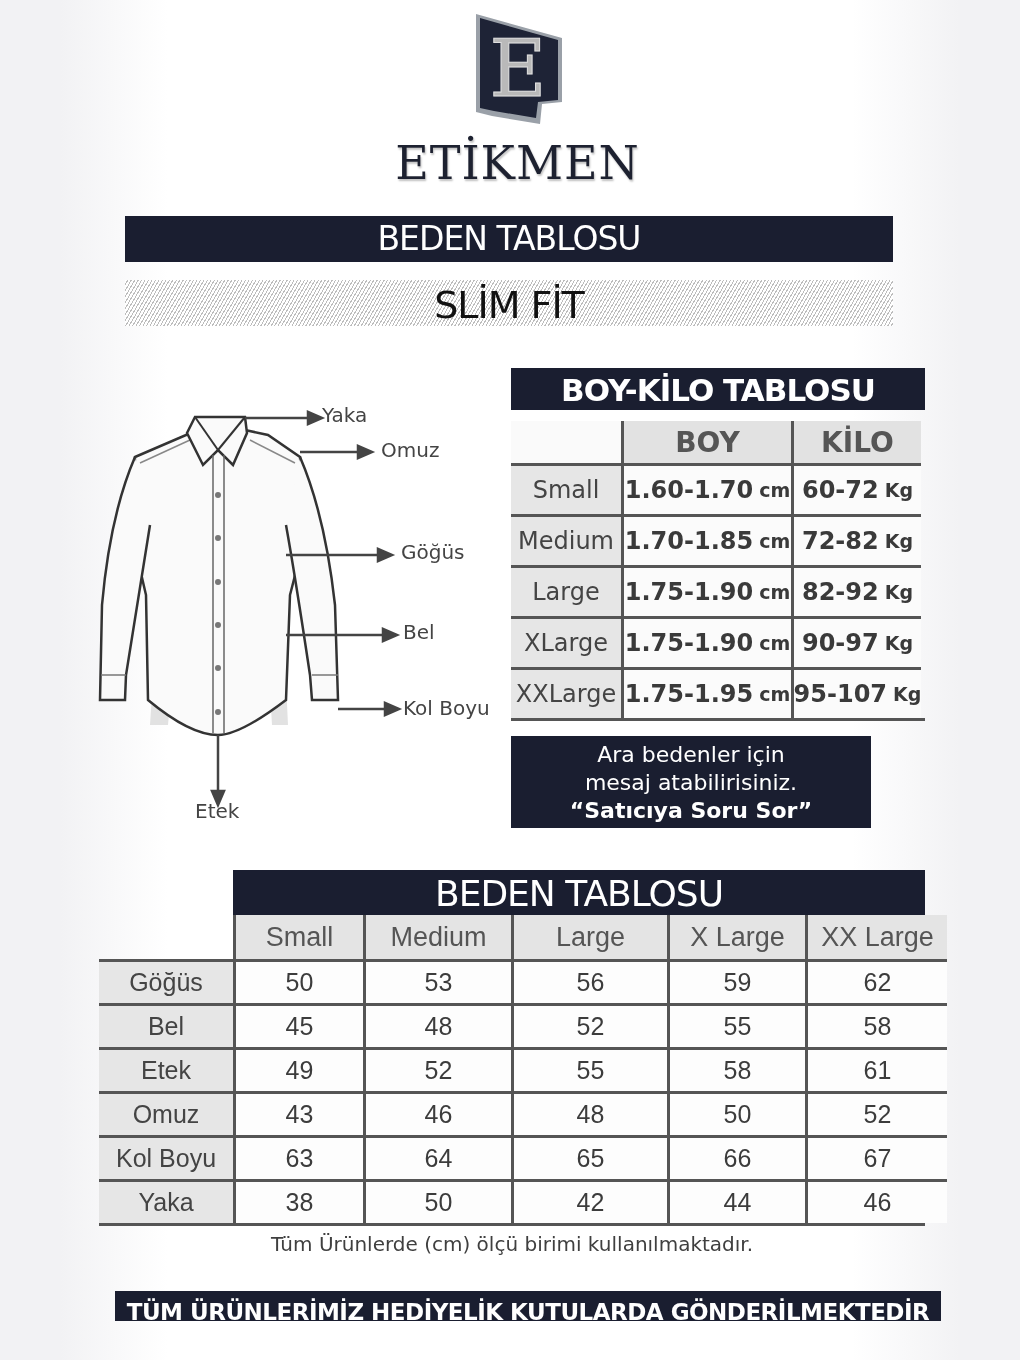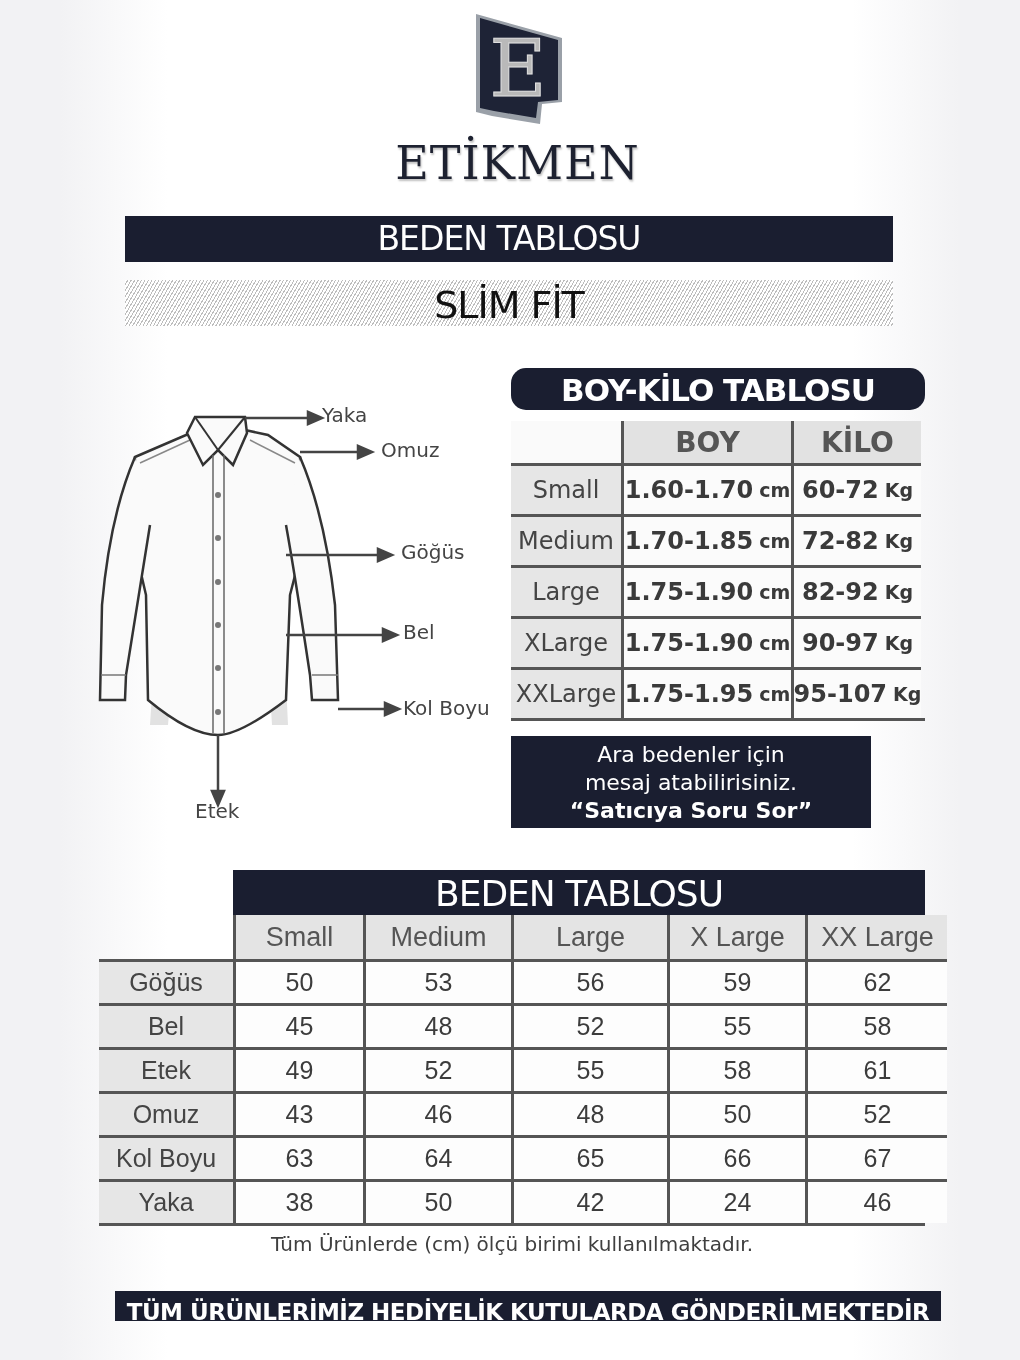--- a/index.html
+++ b/index.html
@@ -43,21 +43,21 @@
     text-align: center; font-size: 38px; line-height: 50px; color: #111; letter-spacing: -1px;
   }
 
   
   .diagram { left: 90px; top: 395px; width: 420px; height: 440px; }
   .diag-label { position: absolute; font-size: 20px; color: #444; }
 
   
   .bk-table { left: 511px; top: 368px; width: 414px; }
   .bk-title {
-    height: 42px; font-size: 31px; line-height: 44px; font-weight: bold; letter-spacing: -1px; border-radius: 15px;
+    height: 42px; font-size: 31px; line-height: 44px; font-weight: bold; letter-spacing: -1px;
   }
   .bk-grid {
     display: grid; grid-template-columns: 110px 170px 130px;
     border-bottom: 3px solid #555;
   }
   .bk-cell {
     height: 51px; display: flex; align-items: center; justify-content: center;
     border-top: 3px solid #555; border-left: 3px solid #555;
     background: #fbfbfb;
   }
@@ -285,19 +285,19 @@
     <div class="st-cell">63</div>
     <div class="st-cell">64</div>
     <div class="st-cell">65</div>
     <div class="st-cell">66</div>
     <div class="st-cell">67</div>
 
     <div class="st-cell rowhead rowhead-center">Yaka</div>
     <div class="st-cell">38</div>
     <div class="st-cell">50</div>
     <div class="st-cell">42</div>
-    <div class="st-cell">24</div>
+    <div class="st-cell">44</div>
     <div class="st-cell">46</div>
   </div>
 </div>
 
 <div class="abs unit-note">Tüm Ürünlerde (cm) ölçü birimi kullanılmaktadır.</div>
 <div class="abs bar-dark footer-bar">TÜM ÜRÜNLERİMİZ HEDİYELİK KUTULARDA GÖNDERİLMEKTEDİR</div>
 
 </body></html>

